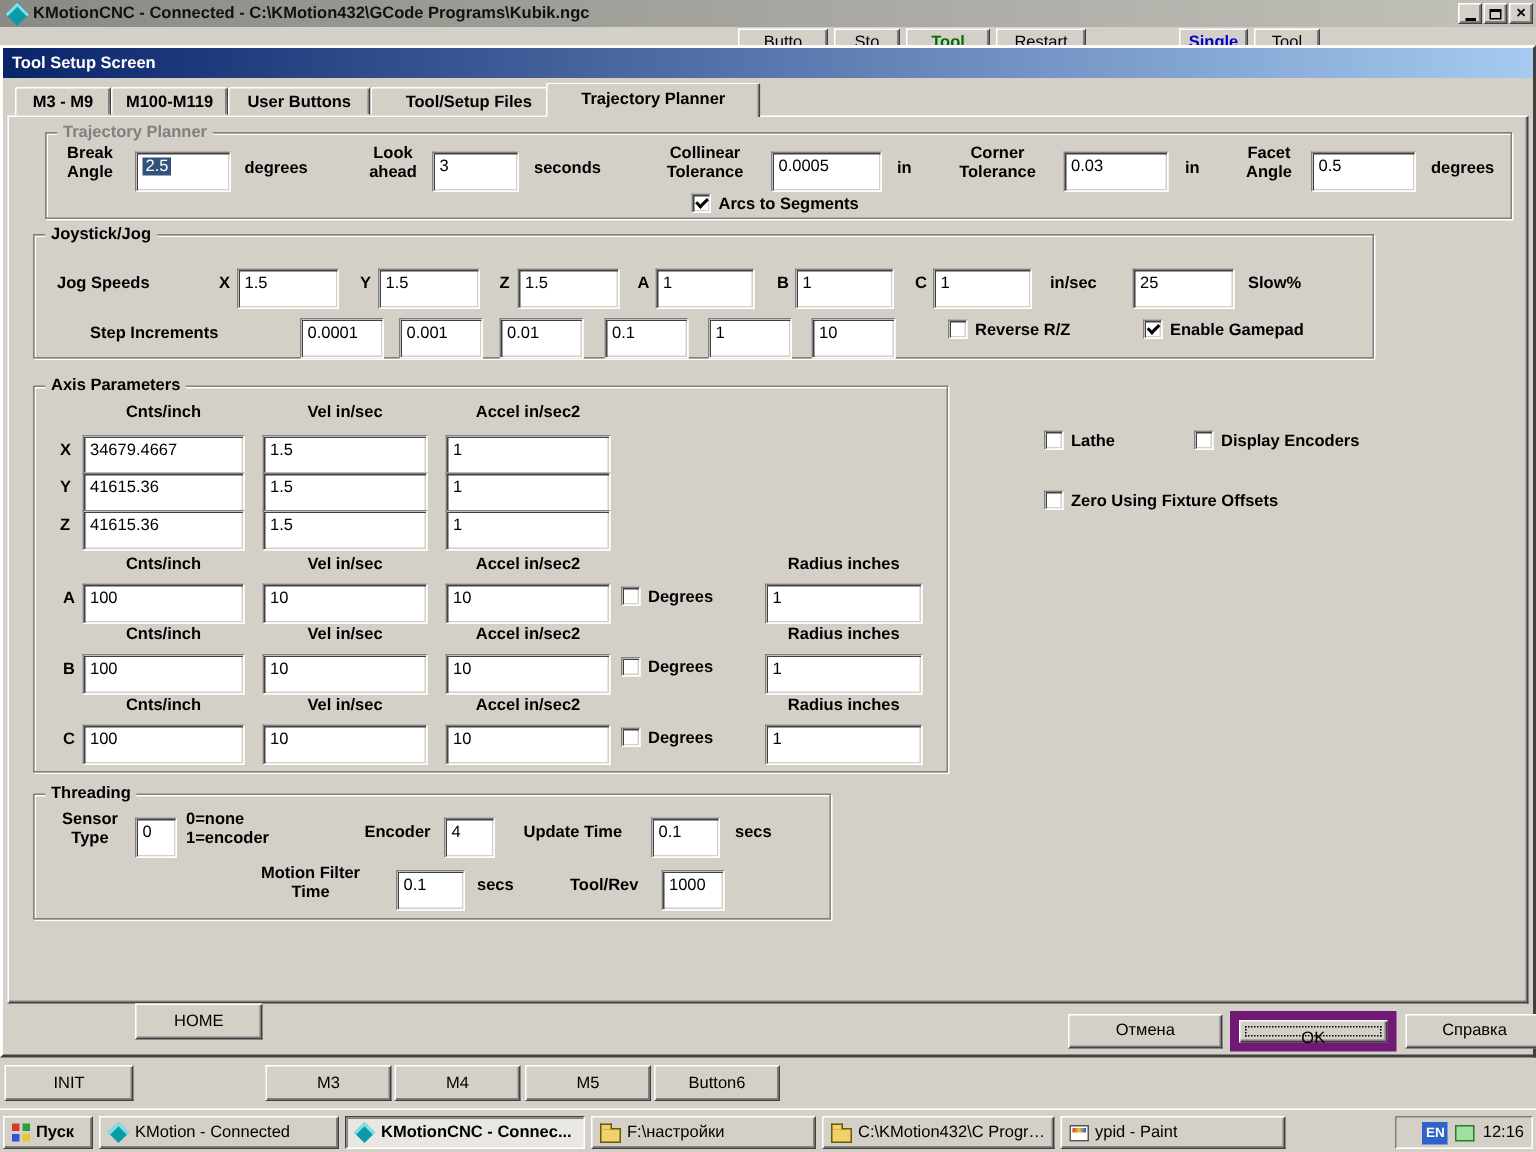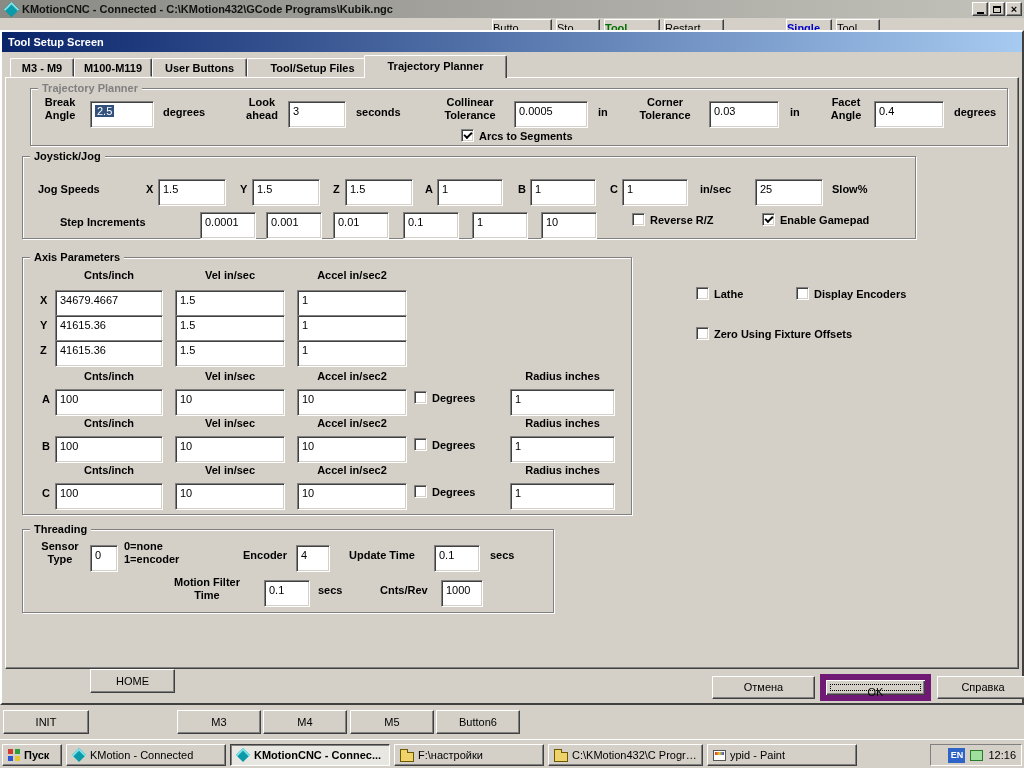--- a/index.html
+++ b/index.html
@@ -10,21 +10,21 @@
   
   .titlebar{position:absolute;left:0;top:0;width:1024px;height:18px;background:linear-gradient(90deg,#8a8a85,#c2c1ba);display:flex;align-items:center;gap:5px;padding-left:4px}
   .title-text{font-weight:bold;color:#111;white-space:nowrap}
   .app-icon{width:11px;height:11px;background:#0a9aa8;box-shadow:inset 2px 2px 0 #7fe0e8;transform:rotate(45deg);flex:none;margin-left:2px}
   .winbtn{position:absolute;top:2px;width:16px;height:14px;background:#d4d0c8;border:1px solid;border-color:#fff #404040 #404040 #fff;box-shadow:inset -1px -1px 0 #808080;display:flex;align-items:center;justify-content:center}
   .glyph-min{width:7px;height:2px;background:#000;margin-top:7px}
   .glyph-max{width:8px;height:7px;border:1px solid #000;border-top:2px solid #000}
   .glyph-close{font-size:11px;font-weight:bold;line-height:1}
 
   .toolbar-strip{position:absolute;left:0;top:18px;width:1024px;height:12px;overflow:hidden}
-  .frag{position:absolute;top:1px;height:20px;background:#d4d0c8;border:1px solid;border-color:#fff #404040 #404040 #fff;box-shadow:inset -1px -1px 0 #808080;padding-top:2px}
+  .frag{position:absolute;top:1px;height:20px;background:#d4d0c8;border:1px solid;border-color:#fff #404040 #404040 #fff;box-shadow:inset -1px -1px 0 #808080;text-align:center;padding-top:2px}
   .frag.green{color:#007000;font-weight:bold}
   .frag.blue{color:#0000cc;font-weight:bold}
 
   .dialog-frame{position:absolute;left:0;top:30px;width:1024px;height:675px;background:#d4d0c8;border:2px solid;border-color:#fff #404040 #404040 #fff}
   .dialog-titlebar{position:absolute;left:2px;top:32px;width:1020px;height:20px;background:linear-gradient(90deg,#0a246a,#a6caf0);color:#fff;font-weight:bold;display:flex;align-items:center;padding-left:6px}
 
   .tabpage{position:absolute;left:5px;top:77px;width:1014px;height:592px;background:#d4d0c8;border:1px solid;border-color:#fff #404040 #404040 #fff;box-shadow:inset -1px -1px 0 #808080;z-index:1}
   .tab{position:absolute;top:58px;height:19px;background:#d4d0c8;border:1px solid;border-color:#fff #404040 #d4d0c8 #fff;border-radius:2px 2px 0 0;box-shadow:inset -1px 0 0 #808080;font-weight:bold;text-align:center;line-height:18px;z-index:2}
   .tab.active{top:55px;height:23px;line-height:21px;z-index:3;border-bottom:none}
 
@@ -122,21 +122,21 @@
 
     <div class="lbl c" style="left:434px;top:96px;width:72px">Collinear Tolerance</div>
     <div class="edit" style="left:514px;top:101px;width:74px"><span>0.0005</span></div>
     <div class="lbl nw" style="left:598px;top:106px">in</div>
 
     <div class="lbl c" style="left:632px;top:96px;width:66px">Corner Tolerance</div>
     <div class="edit" style="left:709px;top:101px;width:70px"><span>0.03</span></div>
     <div class="lbl nw" style="left:790px;top:106px">in</div>
 
     <div class="lbl c" style="left:824px;top:96px;width:44px">Facet Angle</div>
-    <div class="edit" style="left:874px;top:101px;width:70px"><span>0.4</span></div>
+    <div class="edit" style="left:874px;top:101px;width:70px"><span>0.5</span></div>
     <div class="lbl nw" style="left:954px;top:106px">degrees</div>
 
     <div class="cb" style="left:461px;top:129px">
       <span class="cbx checked"></span>
       <span class="cbl">Arcs to Segments</span>
     </div>
   </div>
 
   <div>
     <div class="group" style="left:22px;top:156px;width:894px;height:83px"></div>
@@ -267,21 +267,21 @@
     <div class="lbl nw" style="left:124px;top:553px">1=encoder</div>
     <div class="lbl nw" style="left:243px;top:549px">Encoder</div>
     <div class="edit" style="left:296px;top:545px;width:34px"><span>4</span></div>
     <div class="lbl nw" style="left:349px;top:549px">Update Time</div>
     <div class="edit" style="left:434px;top:545px;width:46px"><span>0.1</span></div>
     <div class="lbl nw" style="left:490px;top:549px">secs</div>
 
     <div class="lbl c" style="left:160px;top:576px;width:94px">Motion Filter Time</div>
     <div class="edit" style="left:264px;top:580px;width:46px"><span>0.1</span></div>
     <div class="lbl nw" style="left:318px;top:584px">secs</div>
-    <div class="lbl nw" style="left:380px;top:584px">Cnts/Rev</div>
+    <div class="lbl nw" style="left:380px;top:584px">Tool/Rev</div>
     <div class="edit" style="left:441px;top:580px;width:42px"><span>1000</span></div>
   </div>
 
   <div class="btn" style="left:712px;top:676px;width:103px;height:23px;line-height:21px">Отмена</div>
   <div class="btn btn-default" style="left:820px;top:674px;width:111px;height:27px;line-height:25px">OK</div>
   <div class="btn" style="left:937px;top:676px;width:92px;height:23px;line-height:21px">Справка</div>
 
   <div>
     <div class="btn" style="left:3px;top:710px;width:86px;height:24px;line-height:22px">INIT</div>
     <div class="btn" style="left:90px;top:669px;width:85px;height:24px;line-height:22px">HOME</div>

